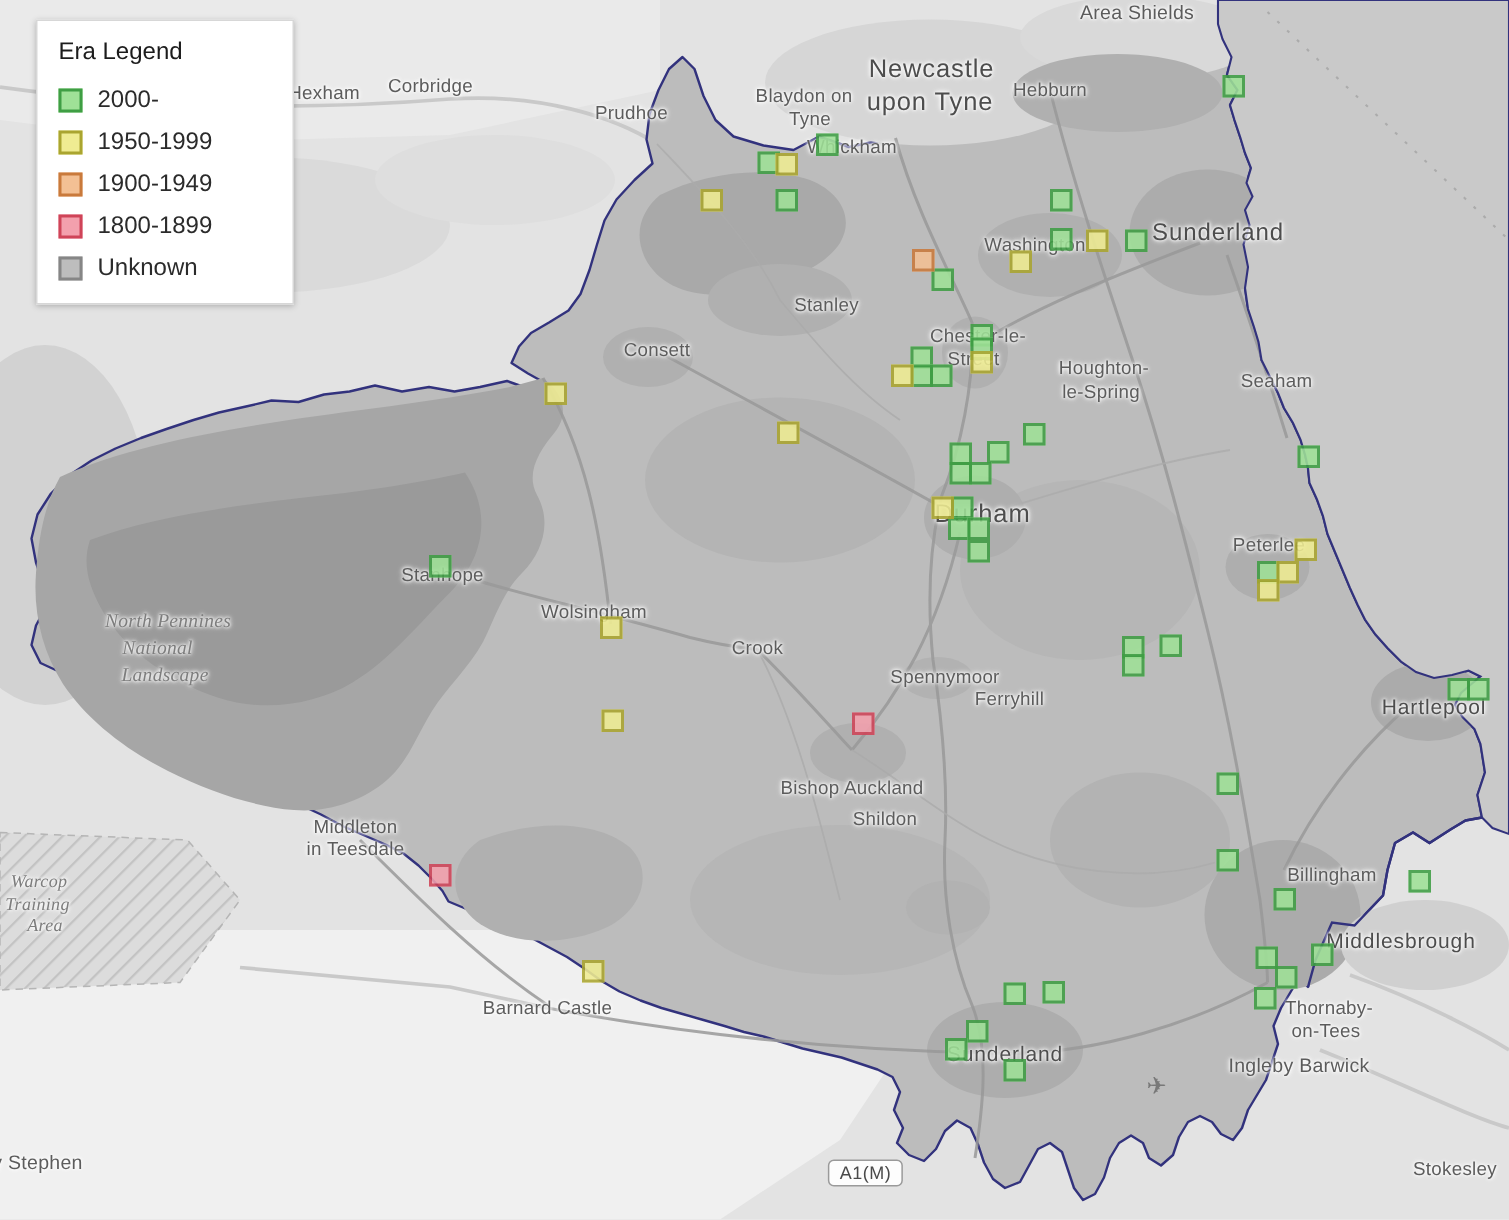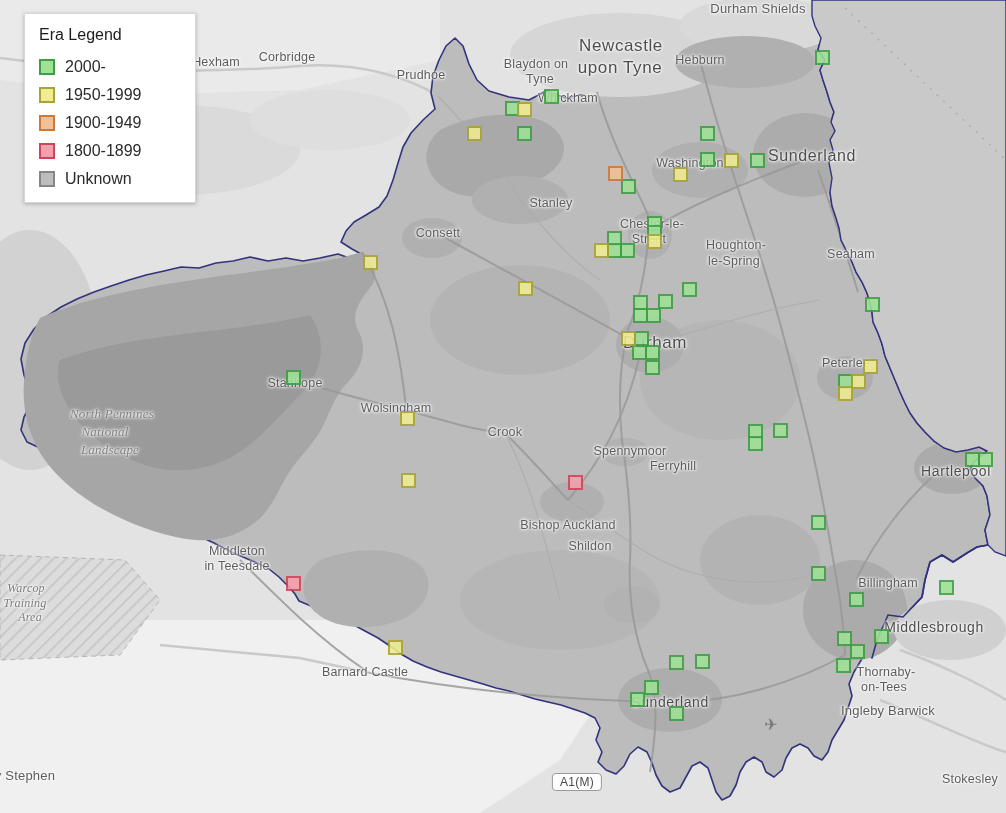--- a/index.html
+++ b/index.html
@@ -157,21 +157,21 @@
          910,413 917,423 925,432 934,441 944,448 956,452 968,450 979,447 987,451
          981,456 974,462 970,470 975,478 983,486 987,496 990,515 985,530 988,545
          995,552 1006,556 L1006,0 Z"></path>
 
     <line x1="845" y1="8" x2="1006" y2="160" stroke="#ababab" stroke-width="1.4" stroke-dasharray="2 7"></line>
 
     <path d="M988,545 L977,547 967,553 953,562 942,555 930,562 925,580 922,597 903,617 888,615 877,640 872,658" fill="none" stroke="#32327d" stroke-width="1.6"></path>
   </svg>
 
   <div id="labels-layer">
-      <div class="map-label t" style="left: 758px; top: 8px; font-size: 13px;">Durham Shields</div>
+      <div class="map-label t" style="left: 758px; top: 8px; font-size: 13px;">Area Shields</div>
       <div class="map-label c" style="left: 621px; top: 46px; font-size: 17px;">Newcastle</div>
       <div class="map-label c" style="left: 620px; top: 68px; font-size: 17px;">upon Tyne</div>
       <div class="map-label t" style="left: 700px; top: 60px; font-size: 12.5px;">Hebburn</div>
       <div class="map-label t" style="left: 216px; top: 62px; font-size: 12.5px;">Hexham</div>
       <div class="map-label t" style="left: 287px; top: 57px; font-size: 12.5px;">Corbridge</div>
       <div class="map-label t" style="left: 421px; top: 75px; font-size: 12.5px;">Prudhoe</div>
       <div class="map-label t" style="left: 536px; top: 64px; font-size: 12.5px;">Blaydon on</div>
       <div class="map-label t" style="left: 540px; top: 79px; font-size: 12.5px;">Tyne</div>
       <div class="map-label t" style="left: 568px; top: 98px; font-size: 12.5px;">Whickham</div>
       <div class="map-label t" style="left: 690px; top: 163px; font-size: 12.5px;">Washington</div>
@@ -199,21 +199,21 @@
       <div class="map-label t" style="left: 237px; top: 551px; font-size: 12.5px;">Middleton</div>
       <div class="map-label t" style="left: 237px; top: 566px; font-size: 12.5px;">in Teesdale</div>
       <div class="map-label a" style="left: 26px; top: 588px; font-size: 12px;">Warcop</div>
       <div class="map-label a" style="left: 25px; top: 603px; font-size: 12px;">Training</div>
       <div class="map-label a" style="left: 30px; top: 617px; font-size: 12px;">Area</div>
       <div class="map-label t" style="left: 888px; top: 583px; font-size: 12.5px;">Billingham</div>
       <div class="map-label c" style="left: 934px; top: 627px; font-size: 14px;">Middlesbrough</div>
       <div class="map-label t" style="left: 365px; top: 672px; font-size: 12.5px;">Barnard Castle</div>
       <div class="map-label t" style="left: 886px; top: 672px; font-size: 12.5px;">Thornaby-</div>
       <div class="map-label t" style="left: 884px; top: 687px; font-size: 12.5px;">on-Tees</div>
-      <div class="map-label t" style="left: 866px; top: 710px; font-size: 13px; margin-left: 22px;">Ingleby Barwick</div>
+      <div class="map-label t" style="left: 866px; top: 710px; font-size: 13px;">Ingleby Barwick</div>
       <div class="map-label c" style="left: 670px; top: 702px; font-size: 14px;">Sunderland</div>
       <div class="map-label t" style="left: 970px; top: 779px; font-size: 12.5px;">Stokesley</div>
       <div class="map-label t" style="left: 25px; top: 775px; font-size: 13px;">y Stephen</div>
     </div>
   <div id="markers-layer">
       <div class="marker" style="left: 543.5px; top: 88.5px; background: rgb(159, 225, 151); border-color: rgb(63, 158, 68);"></div>
       <div class="marker" style="left: 504.5px; top: 100.5px; background: rgb(159, 225, 151); border-color: rgb(63, 158, 68);"></div>
       <div class="marker" style="left: 516.5px; top: 125.5px; background: rgb(159, 225, 151); border-color: rgb(63, 158, 68);"></div>
       <div class="marker" style="left: 699.5px; top: 125.5px; background: rgb(159, 225, 151); border-color: rgb(63, 158, 68);"></div>
       <div class="marker" style="left: 620.5px; top: 178.5px; background: rgb(159, 225, 151); border-color: rgb(63, 158, 68);"></div>

